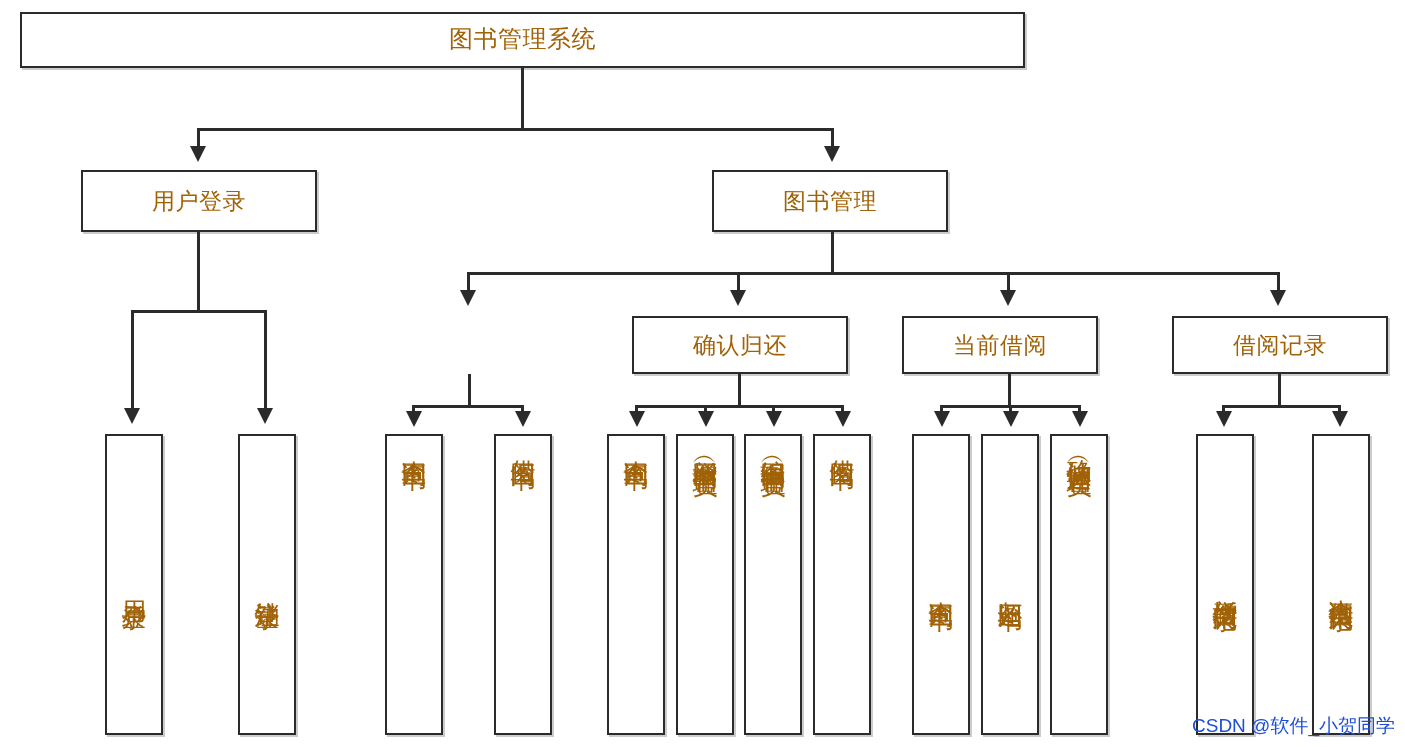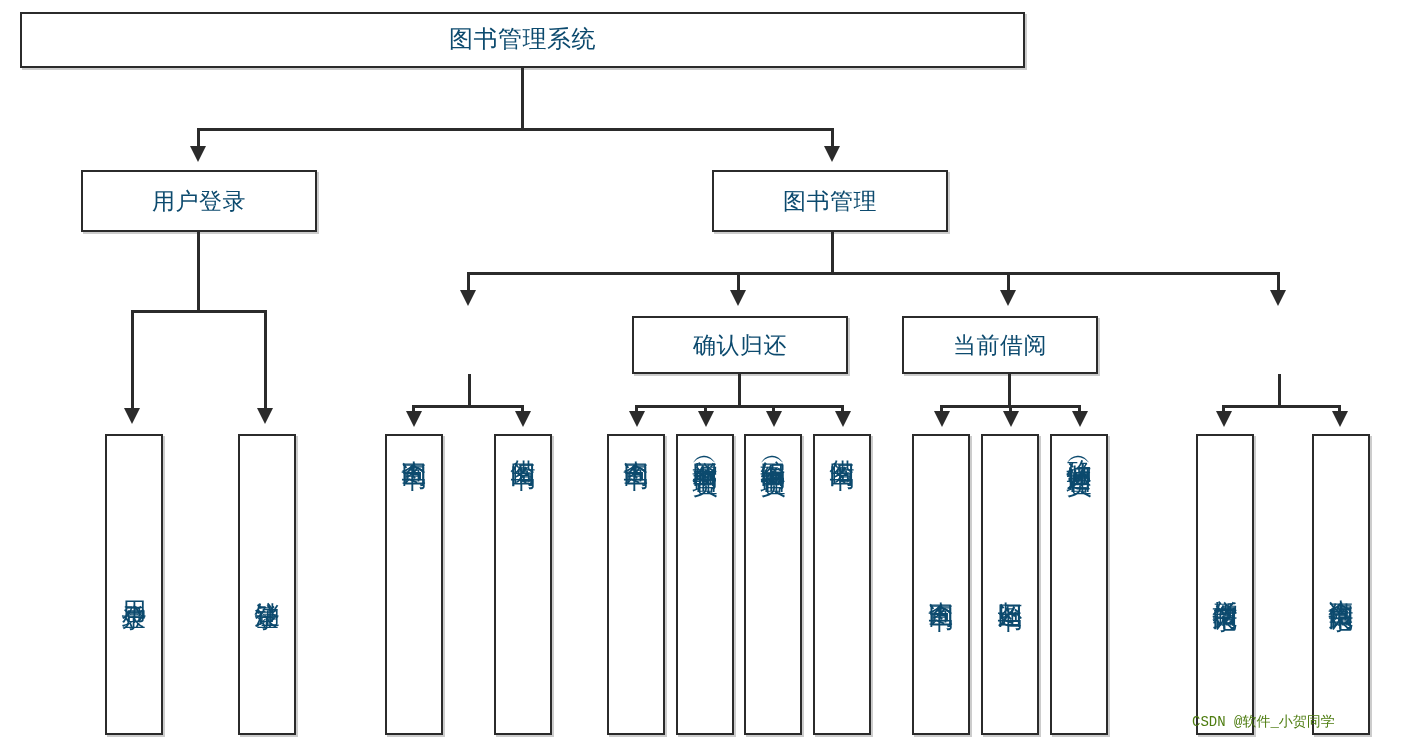--- a/index.html
+++ b/index.html
@@ -15,21 +15,21 @@
     width: 1405px;
     height: 747px;
     background: #ffffff;
     overflow: hidden;
   }
   .node {
     position: absolute;
     box-sizing: border-box;
     border: 2px solid #2b2b2b;
     background: #ffffff;
-    color: #0c4a6e;
+    color: #a16207;
     display: flex;
     align-items: center;
     justify-content: center;
     box-shadow: 2px 2px 0 rgba(0,0,0,0.20);
   }
   .node .label {
     display: block;
     line-height: 1.08;
     letter-spacing: 0.5px;
     text-align: center;
@@ -64,24 +64,24 @@
   .hln { height: 3px; }
   .arrow {
     position: absolute;
     width: 0; height: 0;
     border-left: 8px solid transparent;
     border-right: 8px solid transparent;
     border-top: 16px solid #2b2b2b;
   }
   .watermark {
     position: absolute;
-    color: #4d7c0f;
-    font-size: 14px;
+    color: #1d4ed8;
+    font-size: 19px;
     white-space: nowrap;
-    font-family: Liberation Mono, monospace;
+    font-family: Liberation Sans, sans-serif;
   }
 </style>
 </head>
 <body>
 
 <div id="canvas">
 
   <div class="node horiz root" style="left:20px; top:12px; width:1005px; height:56px;">
     <span class="label">图书管理系统</span>
   </div>
@@ -124,20 +124,23 @@
   <div class="arrow" style="left:730px; top:290px;"></div>
   <div class="arrow" style="left:1000px; top:290px;"></div>
   <div class="arrow" style="left:1270px; top:290px;"></div>
 
   <div class="node horiz" style="left:632px; top:316px; width:216px; height:58px;">
     <span class="label">确认归还</span>
   </div>
   <div class="node horiz" style="left:902px; top:316px; width:196px; height:58px;">
     <span class="label">当前借阅</span>
   </div>
+  <div class="node horiz" style="left:1172px; top:316px; width:216px; height:58px;">
+    <span class="label">借阅记录</span>
+  </div>
 
   <div class="ln vln" style="left:468px; top:374px; height:34px;"></div>
   <div class="ln hln" style="left:412px; top:405px; width:112px;"></div>
   <div class="ln vln" style="left:412px; top:405px; height:6px;"></div>
   <div class="ln vln" style="left:521px; top:405px; height:6px;"></div>
   <div class="arrow" style="left:406px; top:411px;"></div>
   <div class="arrow" style="left:515px; top:411px;"></div>
 
   <div class="node vert" style="left:385px; top:434px; width:58px; height:301px;">
     <span class="label">查询图书</span>

